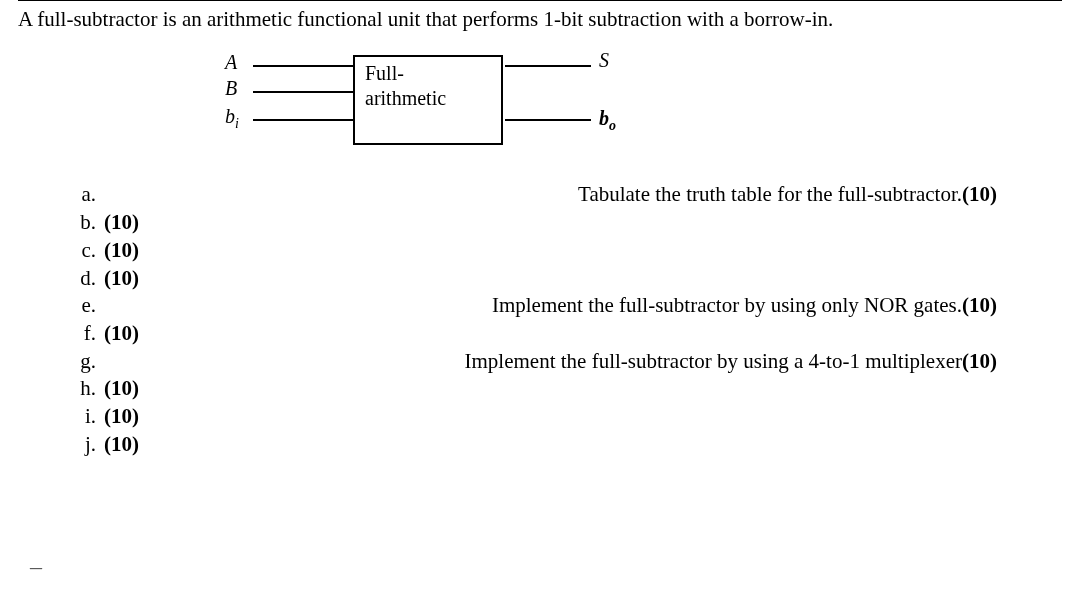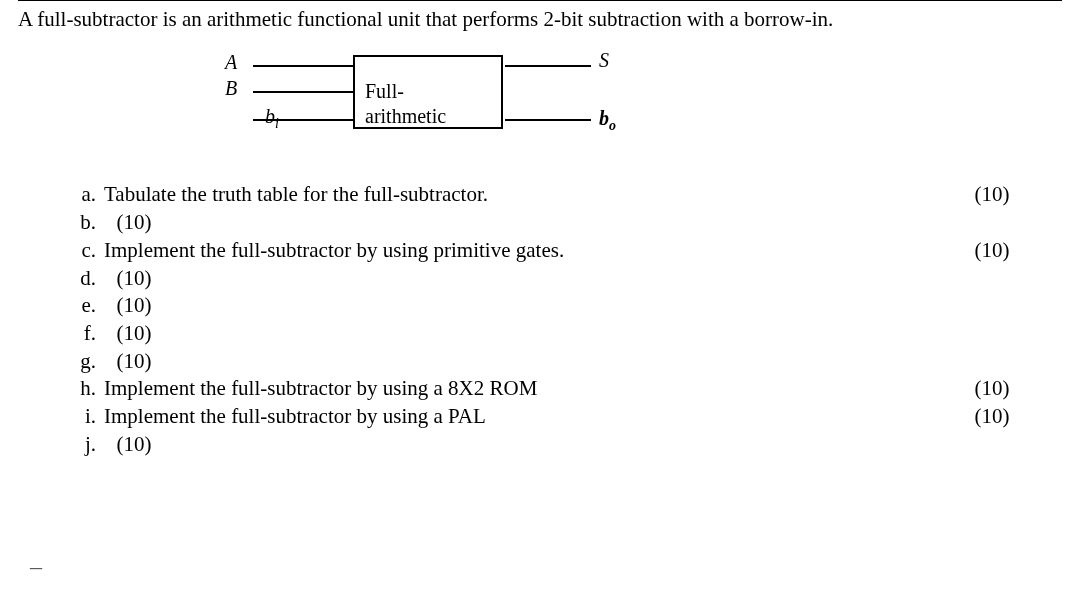--- a/index.html
+++ b/index.html
@@ -33,24 +33,24 @@
   .diagram {
     width: 520px;
     height: 100px;
     position: relative;
   }
   .fs-box {
     position: absolute;
     left: 150px;
     top: 0;
     width: 150px;
-    height: 74px;
+    height: 90px;
     border: 2px solid #000;
     background: #fff;
-    padding: 22px 10px;
+    padding: 4px 10px;
     box-sizing: border-box;
     font-size: 20px;
     line-height: 1.25;
   }
   .wire {
     position: absolute;
     height: 2px;
     background: #000;
   }
   .lbl {
@@ -73,48 +73,50 @@
     line-height: 1.32;
   }
   .qlabel {
     width: 30px;
     flex: 0 0 30px;
     text-align: right;
     padding-right: 8px;
   }
   .qtext {
     flex: 1 1 auto;
+    text-align: right;
   }
   .qpts {
     flex: 0 0 60px;
-    text-align: center;
+    text-align: left;
+    font-weight: bold;
   }
   .ital { font-style: italic; }
   .sub { font-size: 14px; font-style: italic; vertical-align: sub; }
   .footer-dash {
     position: absolute;
     left: 30px;
     bottom: 28px;
     font-size: 24px;
     color: #5a5a5a;
   }
 </style>
 </head>
 <body>
 
 <div class="page">
   <div class="rule"></div>
-  <div class="intro">A full-subtractor is an arithmetic functional unit that performs 2-bit subtraction with a borrow-in.</div>
+  <div class="intro">A full-subtractor is an arithmetic functional unit that performs 1-bit subtraction with a borrow-in.</div>
 
   <div class="diagram-wrap">
     <div class="diagram">
 
       <span class="lbl" style="left:22px; top:-4px;">A</span>
       <span class="lbl" style="left:22px; top:22px;">B</span>
-      <span class="lbl" style="left:22px; top:50px;margin-left:40px;">
+      <span class="lbl" style="left:22px; top:50px;">
         <span>b</span><span class="sub">i</span>
       </span>
 
       <div class="wire" style="left:50px; top:10px; width:100px;"></div>
       <div class="wire" style="left:50px; top:36px; width:100px;"></div>
       <div class="wire" style="left:50px; top:64px; width:100px;"></div>
 
       <div class="fs-box">
         <div>Full-</div>
         <div>arithmetic</div>
@@ -135,47 +137,46 @@
         <div class="qlabel">a.</div>
         <div class="qtext">Tabulate the truth table for the full-subtractor.</div>
         <div class="qpts">(10)</div>
       </div>
       <div class="qrow">
         <div class="qlabel">b.</div>
         <div class="qpts">(10)</div>
       </div>
       <div class="qrow">
         <div class="qlabel">c.</div>
-        <div class="qtext">Implement the full-subtractor by using primitive gates.</div>
         <div class="qpts">(10)</div>
       </div>
       <div class="qrow">
         <div class="qlabel">d.</div>
         <div class="qpts">(10)</div>
       </div>
       <div class="qrow">
         <div class="qlabel">e.</div>
+        <div class="qtext">Implement the full-subtractor by using only NOR gates.</div>
         <div class="qpts">(10)</div>
       </div>
       <div class="qrow">
         <div class="qlabel">f.</div>
         <div class="qpts">(10)</div>
       </div>
       <div class="qrow">
         <div class="qlabel">g.</div>
+        <div class="qtext">Implement the full-subtractor by using a 4-to-1 multiplexer</div>
         <div class="qpts">(10)</div>
       </div>
       <div class="qrow">
         <div class="qlabel">h.</div>
-        <div class="qtext">Implement the full-subtractor by using a 8X2 ROM</div>
         <div class="qpts">(10)</div>
       </div>
       <div class="qrow">
         <div class="qlabel">i.</div>
-        <div class="qtext">Implement the full-subtractor by using a PAL</div>
         <div class="qpts">(10)</div>
       </div>
       <div class="qrow">
         <div class="qlabel">j.</div>
         <div class="qpts">(10)</div>
       </div>
     </div>
 </div>
 
 <div class="footer-dash">–</div>

